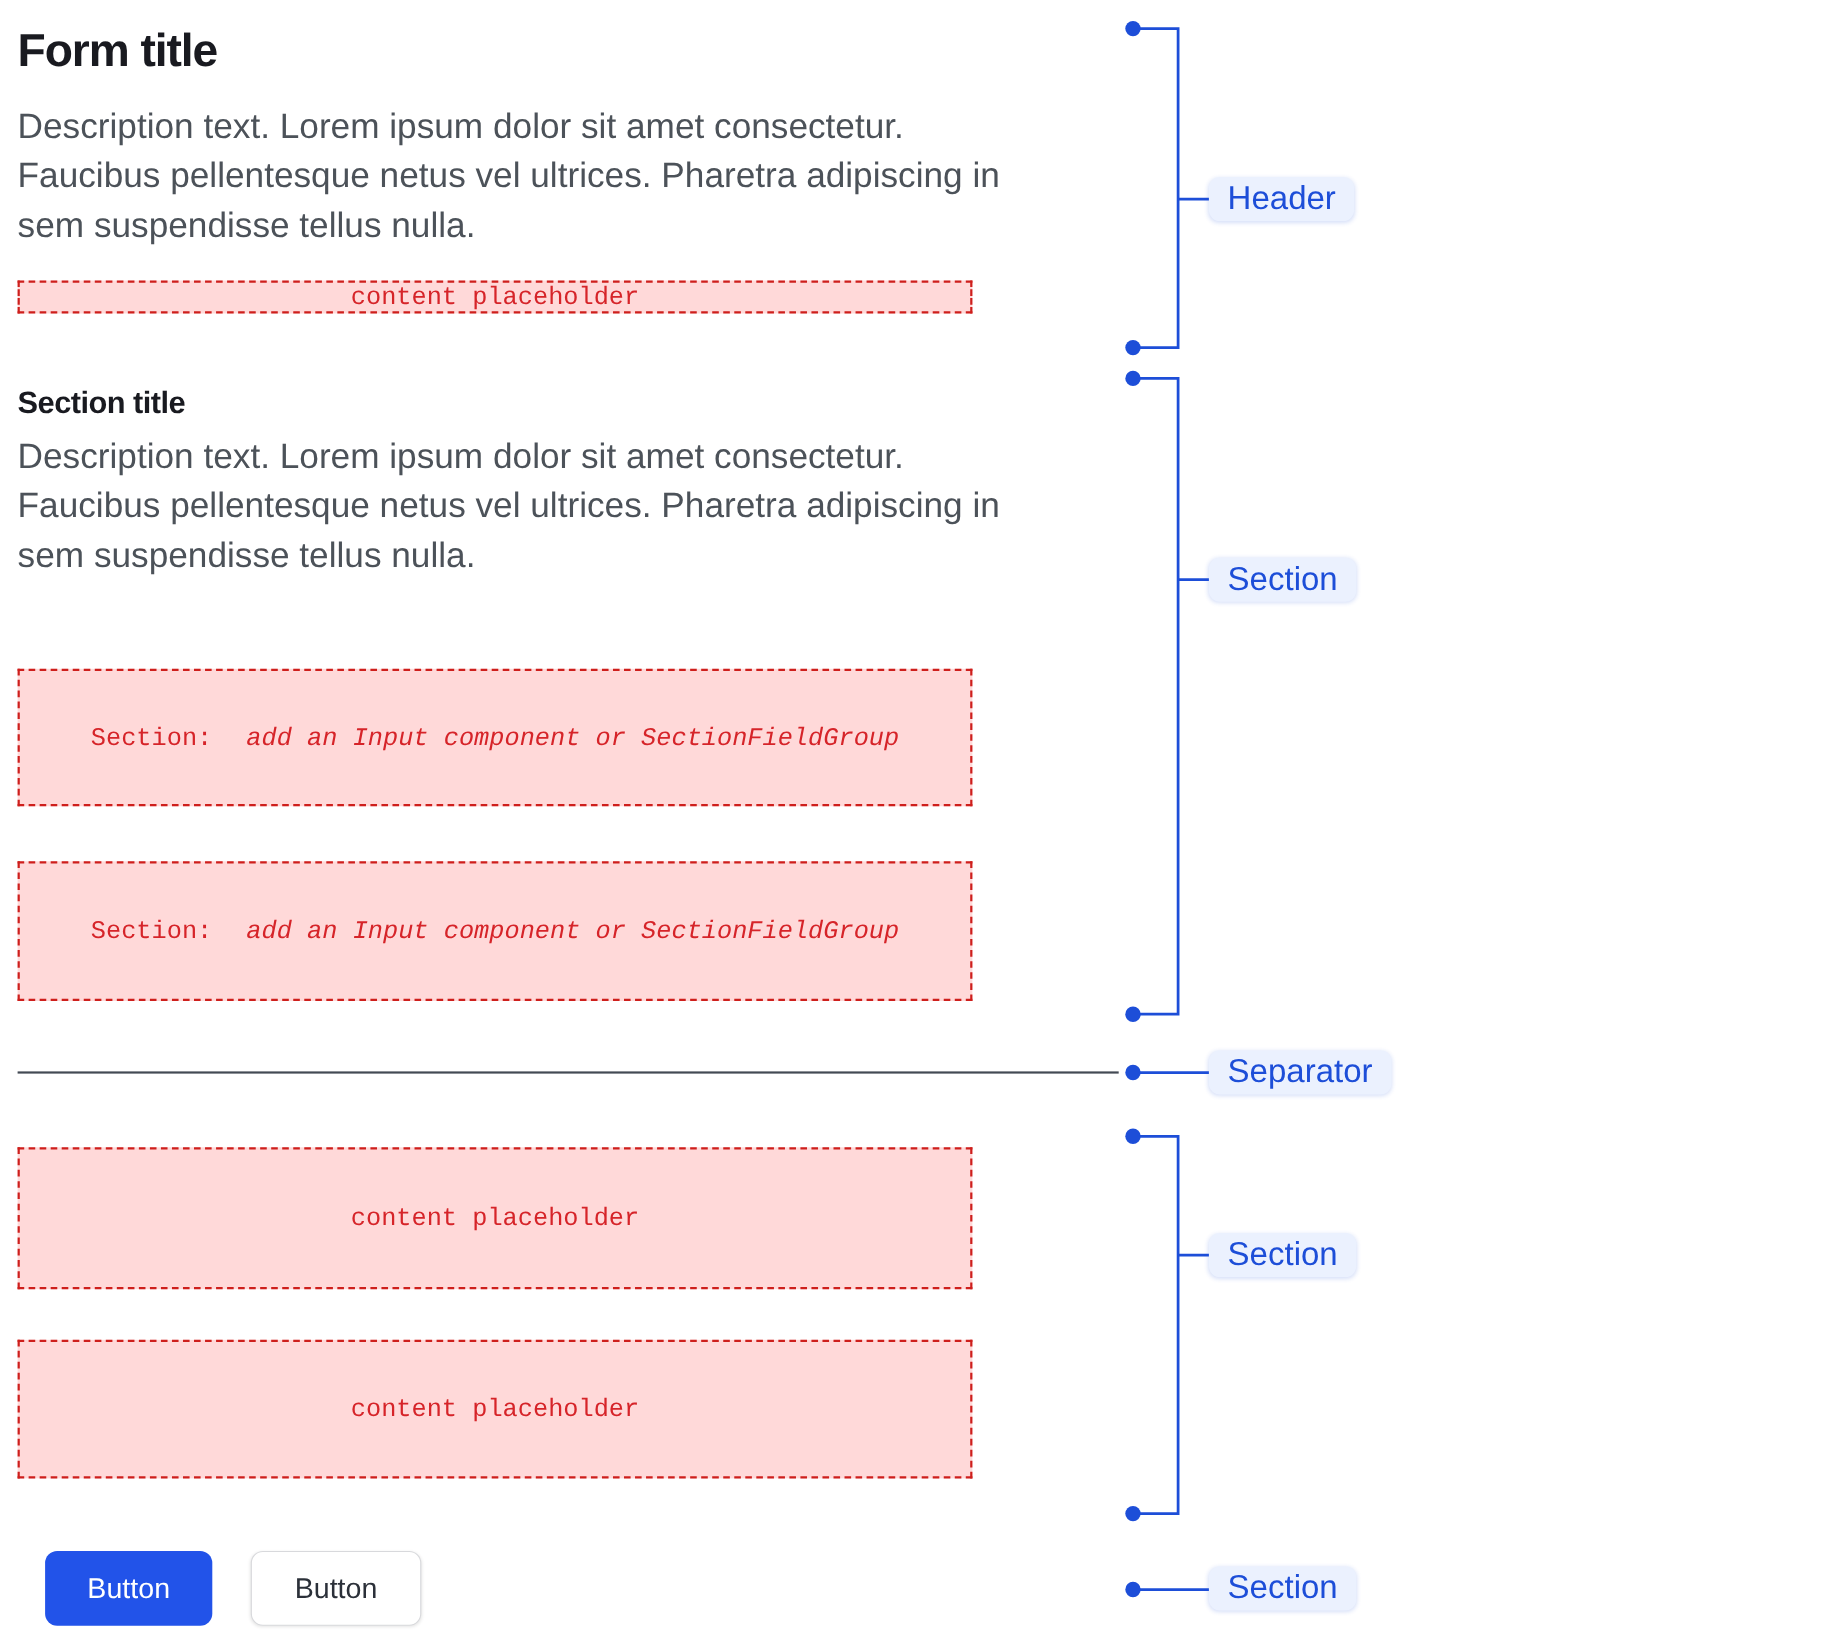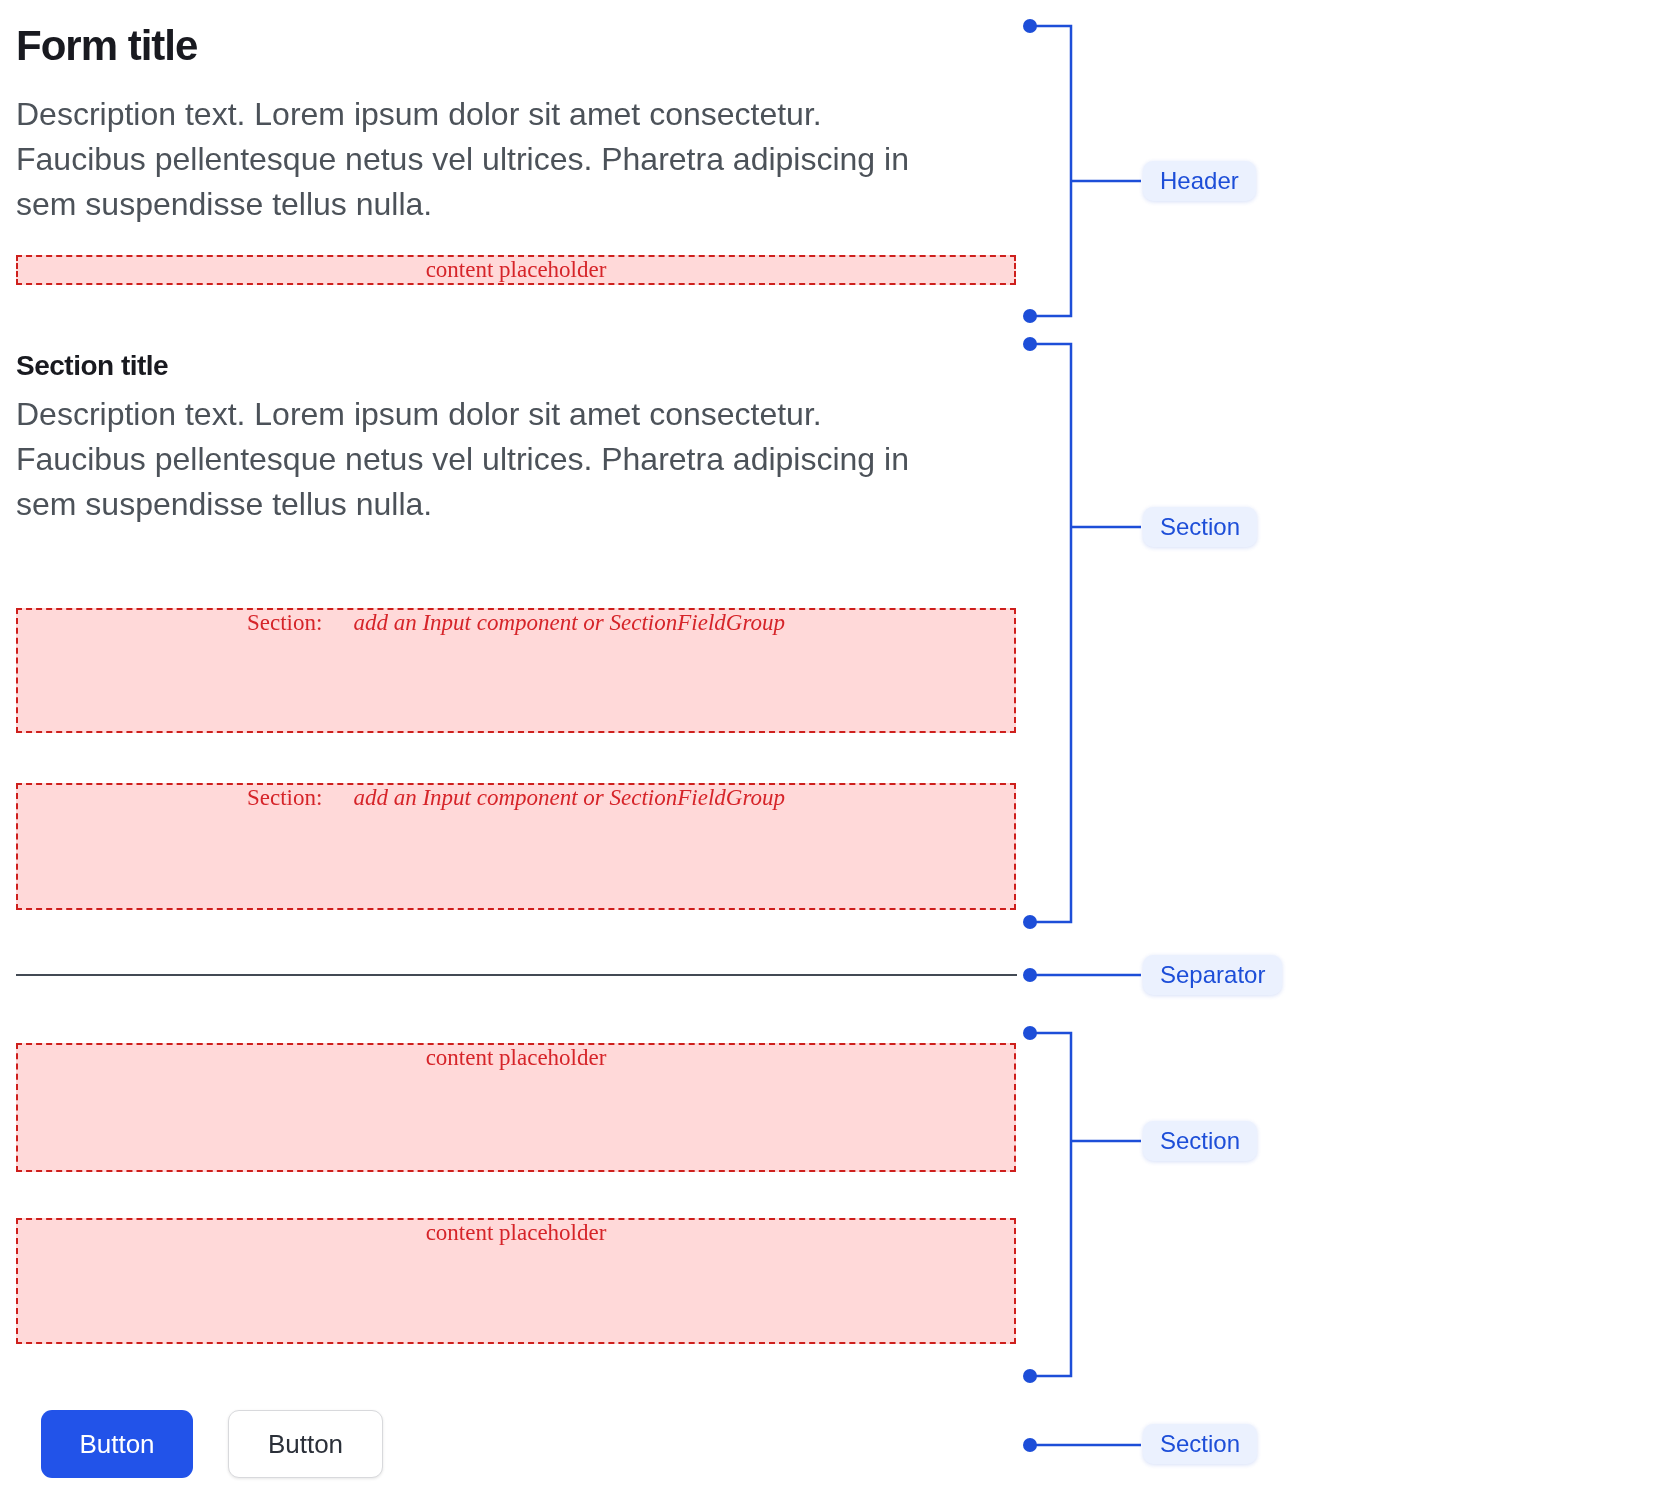--- a/index.html
+++ b/index.html
@@ -32,25 +32,25 @@
     color:var(--title-color);margin:0;
   }
   .desc{
     left:16px;width:960px;font-size:32px;line-height:45px;
     color:var(--description-color);margin:0;
   }
   .desc-1{top:92px;}
   .desc-2{top:392px;}
   .desc div{white-space:nowrap;}
   .slot{
-    left:16px;width:1000px;box-sizing:border-box;
+    left:16px;width:868px;box-sizing:border-box;
     background:var(--placeholder-bg);
     border:2px dashed var(--placeholder-border);
-    display:flex;align-items:flex-start;justify-content:center;
-    font-family:Liberation Serif, serif;
+    display:flex;align-items:center;justify-content:center;
+    font-family:Liberation Mono, monospace;
     font-size:23px;color:var(--placeholder-red);
   }
   .slot-strip{top:255px;height:30px;}
   .slot-a{top:608px;height:125px;}
   .slot-b{top:783px;height:127px;}
   .slot-c{top:1043px;height:129px;}
   .slot-d{top:1218px;height:126px;}
   .slot .prefix{margin-right:31px;}
   .slot i{font-style:italic;}
   .separator{
@@ -67,23 +67,23 @@
   }
   .btn-secondary{
     left:205px;width:155px;background:#fff;color:var(--secondary-button-text);
     border:1.5px solid var(--secondary-button-border);
     box-shadow:0 1px 3px rgba(0,0,0,0.10);box-sizing:border-box;
   }
   .ann-svg{left:0;top:0;pointer-events:none;}
   .ann-line{stroke:var(--annotation-blue);stroke-width:2.5;fill:none;}
   .ann-dot{fill:var(--annotation-blue);stroke:none;}
   .pill{
-    left:1143px;height:40px;padding:0 17px;border-radius:10px;
+    left:1099px;height:40px;padding:0 17px;border-radius:10px;
     background:var(--annotation-pill-bg);color:var(--annotation-blue);
-    font-size:24px;display:flex;align-items:center;
+    font-size:30px;display:flex;align-items:center;
     box-shadow:0 1px 4px rgba(29,78,216,0.18);white-space:nowrap;
   }
   .pill-header{top:161px;}
   .pill-section1{top:507px;}
   .pill-separator{top:955px;}
   .pill-section2{top:1121px;}
   .pill-footer{top:1424px;}
 </style>
 </head>
 <body>

